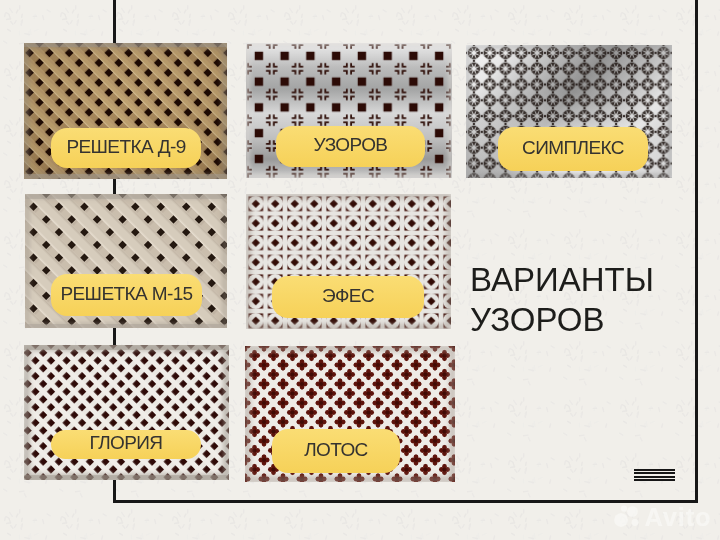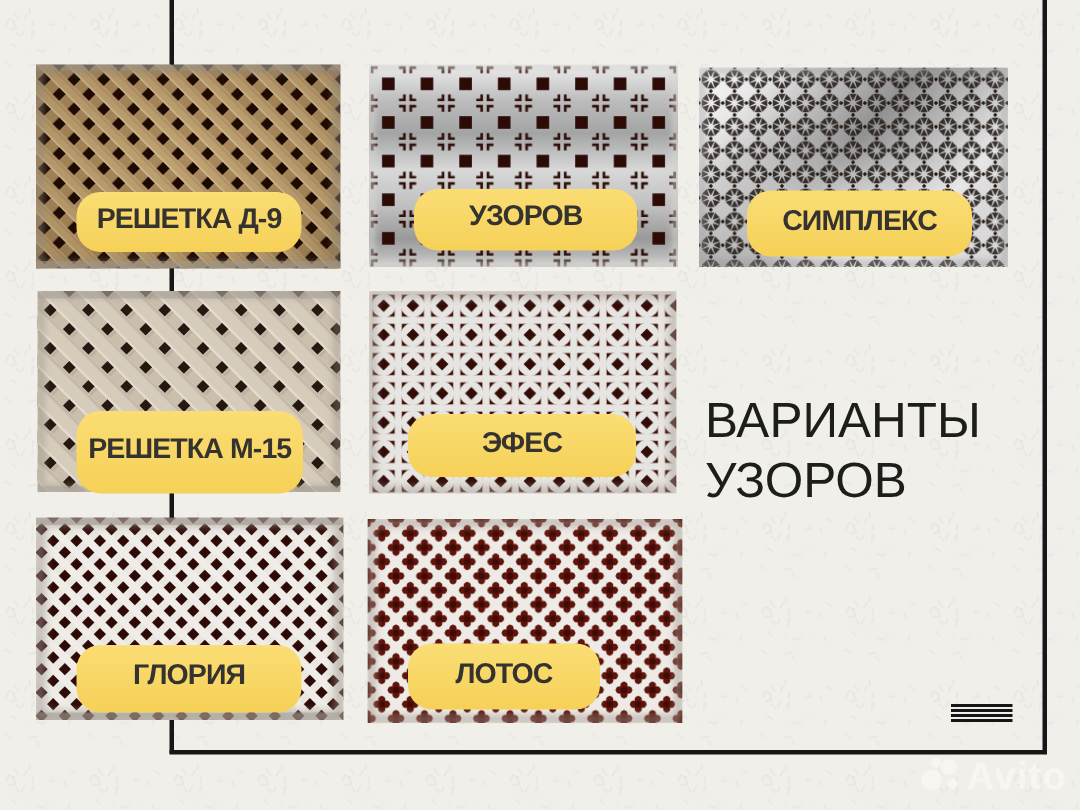--- a/index.html
+++ b/index.html
@@ -2,21 +2,21 @@
 <html><head>
 <meta charset="utf-8">
 <style>
   html,body{margin:0;padding:0;}
   #stage{position:relative;width:720px;height:540px;background:#f1efea;overflow:hidden;
          font-family:"Liberation Sans", sans-serif;}
   .abs{position:absolute;}
   .line{position:absolute;background:#171717;}
   .label{position:absolute;display:flex;align-items:center;justify-content:center;
          background:linear-gradient(180deg,#fadd74 0%,#f6d158 100%);
-         font-weight:bold;font-size:19px;color:#353330;letter-spacing:-0.6px;padding-bottom:3px;box-sizing:border-box;border-radius:16px;}
+         font-weight:normal;font-size:19px;color:#353330;letter-spacing:-0.6px;padding-bottom:3px;box-sizing:border-box;border-radius:16px;}
   #bigtext{position:absolute;left:470px;top:260px;font-weight:normal;font-size:33px;
            line-height:40px;color:#1d1d1b;letter-spacing:0px;white-space:nowrap;}
   #licon{position:absolute;left:634px;top:469px;width:41px;height:13px;
          background:repeating-linear-gradient(180deg,#161616 0px,#161616 2px,rgba(0,0,0,0) 2px,rgba(0,0,0,0) 3.4px);}
   svg.t{position:absolute;}
 </style>
 </head>
 <body>
 <div id="stage">
 
@@ -242,23 +242,23 @@
           <feGaussianBlur stdDeviation="2.6"></feGaussianBlur>
         </filter>
   </defs>
   <rect width="210" height="136" fill="url(#p7)"></rect>
   <rect x="2.5" y="2.5" width="205" height="131" fill="none" stroke="#a39a91" stroke-width="6" opacity=".55" filter="url(#bl7)"></rect>
 </svg>
 
 <div class="label" style="left:51px;top:128px;width:150px;height:40px">РЕШЕТКА Д-9</div>
 <div class="label" style="left:276px;top:126px;width:149px;height:41px">УЗОРОВ</div>
 <div class="label" style="left:498px;top:127px;width:150px;height:44px">СИМПЛЕКС</div>
-<div class="label" style="left:51px;top:274px;width:151px;height:55px">РЕШЕТКА М-15</div>
+<div class="label" style="left:51px;top:274px;width:151px;height:42px">РЕШЕТКА М-15</div>
 <div class="label" style="left:272px;top:276px;width:152px;height:42px">ЭФЕС</div>
-<div class="label" style="left:51px;top:430px;width:150px;height:45px">ГЛОРИЯ</div>
+<div class="label" style="left:51px;top:430px;width:150px;height:29px">ГЛОРИЯ</div>
 <div class="label" style="left:272px;top:429px;width:128px;height:44px">ЛОТОС</div>
 
 <div id="bigtext">ВАРИАНТЫ<br>УЗОРОВ</div>
 <div id="licon"></div>
 
 <svg class="abs" style="left:610px;top:498px" width="110" height="42" viewBox="0 0 110 42">
   <g fill="#fafaf7" opacity="0.72">
     <circle cx="14" cy="10.5" r="3.1"></circle>
     <circle cx="22.5" cy="13.5" r="5.3"></circle>
     <circle cx="11" cy="22" r="6.8"></circle>

